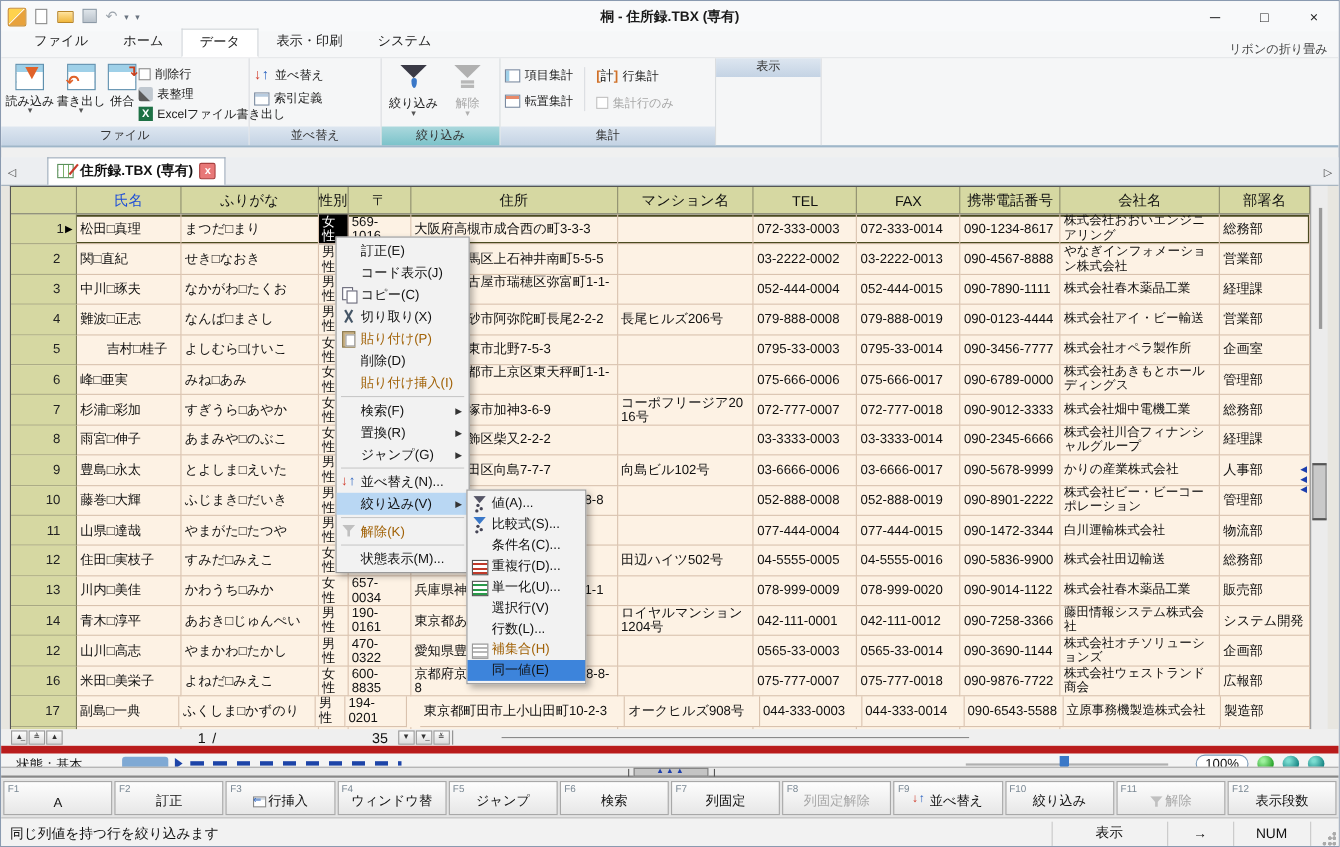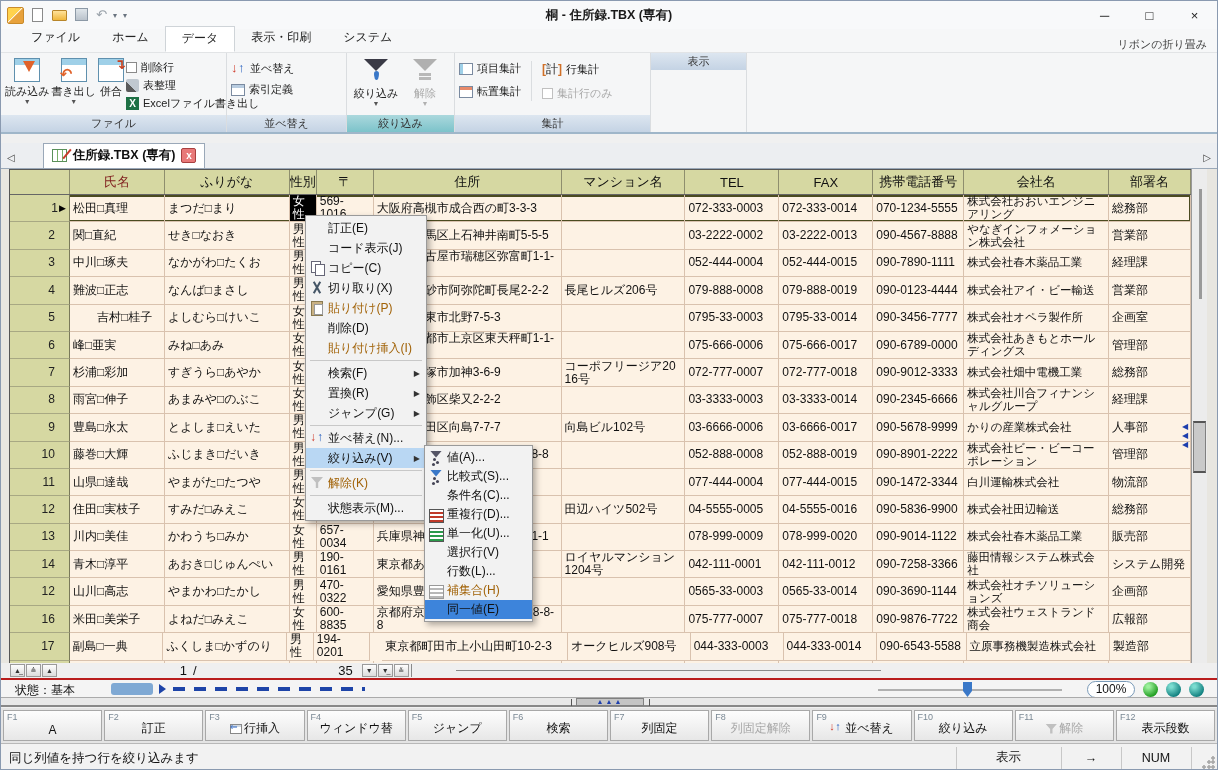--- a/index.html
+++ b/index.html
@@ -71,21 +71,21 @@
   .doctab{display:flex;align-items:center;gap:6px;background:#fff;border:1px solid #9aa8b8;border-bottom:none;padding:3px 8px 4px 8px;margin-left:24px;font-size:12.5px;font-weight:bold;}
   .tbl-ic{width:15px;height:13px;background:repeating-linear-gradient(90deg,#fff 0 4px,#7ab06a 4px 5px),repeating-linear-gradient(#fff 0 4px,#7ab06a 4px 5px);border:1px solid #5a905a;position:relative;}
   .tbl-ic::after{content:"";position:absolute;right:-2px;top:-2px;width:2px;height:12px;background:#c83a2a;transform:rotate(40deg);}
   .closebox{width:15px;height:15px;background:#e87878;border:1px solid #a84040;border-radius:2px;color:#fff;font-size:10px;line-height:13px;text-align:center;font-weight:bold;}
   .strip-right{margin-left:auto;font-size:10px;color:#444;padding:0 6px 5px 0;}
   
   .tablewrap{position:absolute;left:0;top:168px;width:1218px;height:494px;background:#e8e6e0;}
   .grid{position:absolute;left:8px;top:0;width:1182px;height:494px;overflow:hidden;border-left:1px solid #555;border-top:1px solid #555;background:#fdf2e4;}
   .hrow{display:flex;height:25px;background:#d6d8a2;border-bottom:1px solid #666;}
   .hcell{border-right:1px solid #8e8e6e;display:flex;align-items:center;justify-content:center;font-size:13px;color:#111;overflow:hidden;white-space:nowrap;}
-  .hcell.blue{color:#7f1d1d;}
+  .hcell.blue{color:#1d4ed8;}
   .drow{display:flex;height:27.4px;position:relative;}
   .drow.selrow{box-shadow:inset 0 0 0 2px #4b4b20;z-index:2;}
   .dcell{border-right:1px solid #d9c2ae;border-bottom:1px solid #d9c2ae;font-size:12px;display:flex;align-items:center;padding:0 3px;overflow:hidden;line-height:13px;}
   .dcell.rownum{background:#d6d8a2;border-right:1px solid #7a7a5a;border-bottom:1px solid #a8a883;justify-content:flex-end;padding-right:14px;font-size:12px;color:#222;}
   .dcell.rownum.first{padding-right:3px;}
   .marker{font-size:9px;margin-left:1px;color:#000;}
   .dcell.selblack{background:#000;color:#fff;}
   .dcell.wrap{white-space:normal;word-break:break-all;align-items:center;}
   .dcell.co{font-size:11.5px;}
   .vscroll{position:absolute;left:1190px;top:0;width:16px;height:494px;background:#ececec;border-left:1px solid #999;}
@@ -94,21 +94,21 @@
   .vs-arrows{position:absolute;left:-7px;top:255px;color:#1d3fae;font-size:8px;line-height:9px;}
   
   .recnav{position:absolute;left:0;top:662px;width:100%;height:15px;background:#efefef;display:flex;align-items:center;font-size:13px;}
   .navbtn{width:15px;height:13px;border:1px solid #9a9a9a;background:linear-gradient(#fdfdfd,#dcdcdc);margin-left:1px;font-size:7px;line-height:11px;text-align:center;color:#333;}
   .rn-cur{width:130px;text-align:right;}
   .rn-slash{padding:0 6px;}
   .rn-tot{width:150px;text-align:right;}
   .rn-line{position:absolute;left:455px;top:7px;width:425px;height:1px;background:#8a8a8a;}
   .rn-sep{width:1px;height:13px;background:#8a8a8a;margin:0 2px;}
   
-  .statebar{position:absolute;left:0;top:677px;width:100%;height:19px;background:#f4f4f4;border-top:2px solid #b91c1c;font-size:12px;}
+  .statebar{position:absolute;left:0;top:677px;width:100%;height:19px;background:#f4f4f4;border-top:7px solid #b91c1c;font-size:12px;}
   .st-label{position:absolute;left:14px;top:2px;color:#111;}
   .st-chip{position:absolute;left:110px;top:3px;width:42px;height:12px;background:#7fa9d4;border-radius:3px;}
   .st-play{position:absolute;left:158px;top:4px;width:0;height:0;border-top:5px solid transparent;border-bottom:5px solid transparent;border-left:7px solid #1d44a8;}
   .st-dash{position:absolute;left:172px;top:7px;width:192px;height:4px;background:repeating-linear-gradient(90deg,#1d44a8 0 12px,transparent 12px 21px);}
   .sl-track{position:absolute;left:877px;top:9px;width:184px;height:2px;background:#b0b0b0;}
   .sl-thumb{position:absolute;left:962px;top:2px;width:9px;height:15px;background:#3a78c8;clip-path:polygon(0 0,100% 0,100% 60%,50% 100%,0 60%);}
   .zoombox{position:absolute;left:1086px;top:1px;width:48px;height:17px;border:1px solid #7a9ab8;border-radius:9px;background:#fff;text-align:center;font-size:12px;line-height:15px;}
   .lamp{position:absolute;top:2px;width:15px;height:15px;border-radius:50%;}
   .lamp.g{background:radial-gradient(circle at 35% 30%,#9cf09c 10%,#1c9a1c 75%);}
   .lamp.t{background:radial-gradient(circle at 35% 30%,#7adcd0 10%,#0e7d7d 75%);}
@@ -340,21 +340,21 @@
         <div class="drow selrow">
           <div class="dcell rownum first" style="width: 60px;">1<span class="marker">▶</span></div>
           <div class="dcell" style="width: 95px;">松田□真理</div>
           <div class="dcell" style="width: 125px;">まつだ□まり</div>
           <div class="dcell selblack" style="width: 27px;">女性</div>
           <div class="dcell" style="width: 57px;">569-1016</div>
           <div class="dcell" style="width: 188px;">大阪府高槻市成合西の町3-3-3</div>
           <div class="dcell wrap" style="width: 124px;"></div>
           <div class="dcell" style="width: 94px;">072-333-0003</div>
           <div class="dcell" style="width: 94px;">072-333-0014</div>
-          <div class="dcell" style="width: 91px;">070-1234-5555</div>
+          <div class="dcell" style="width: 91px;">090-1234-8617</div>
           <div class="dcell wrap co" style="width: 145px;">株式会社おおいエンジニアリング</div>
           <div class="dcell" style="width: 82px;">総務部</div>
         </div>
         <div class="drow">
           <div class="dcell rownum" style="width: 60px;">2</div>
           <div class="dcell" style="width: 95px;">関□直紀</div>
           <div class="dcell" style="width: 125px;">せき□なおき</div>
           <div class="dcell" style="width: 27px;">男性</div>
           <div class="dcell" style="width: 57px;"></div>
           <div class="dcell" style="width: 188px;">東京都練馬区上石神井南町5-5-5</div>

